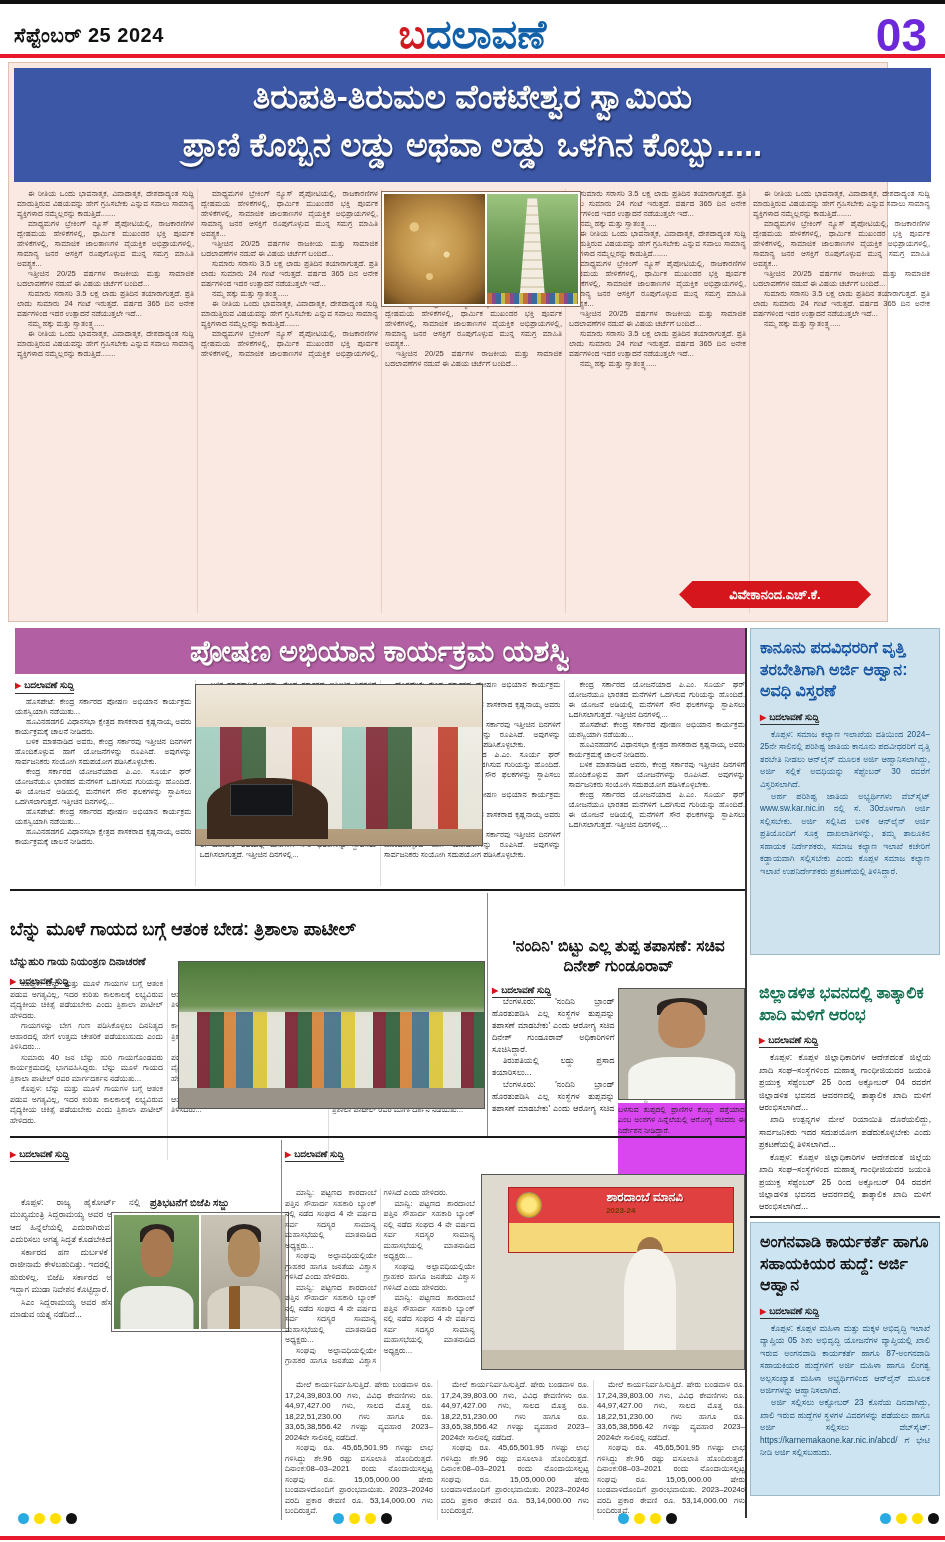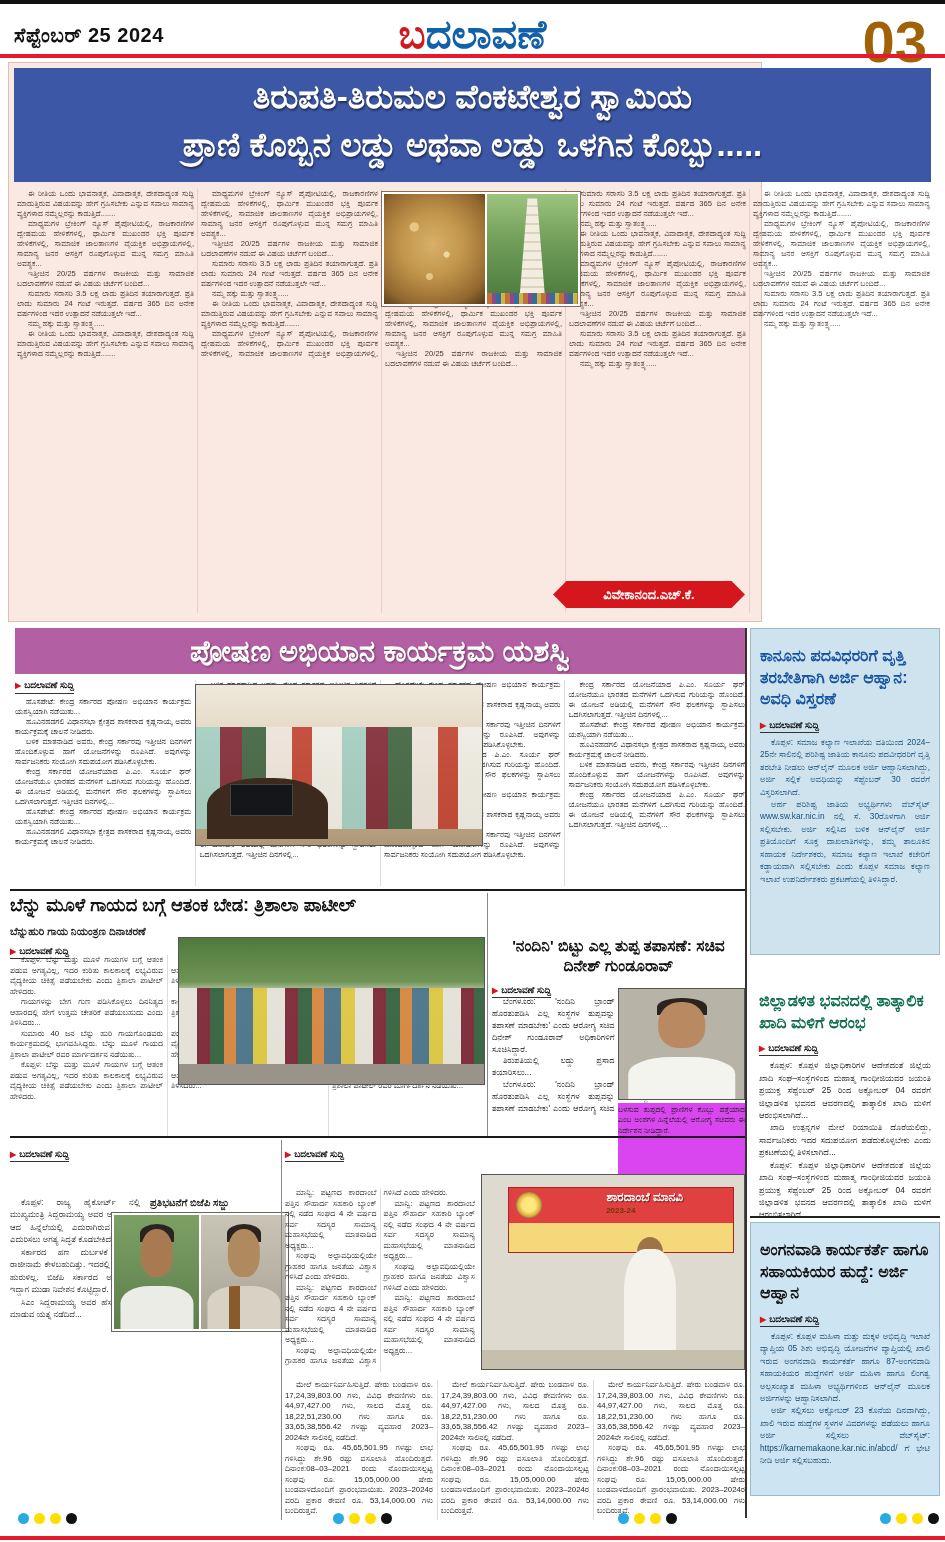--- a/index.html
+++ b/index.html
@@ -7,25 +7,25 @@
   body{background:#888;font-family:"Liberation Sans",sans-serif;}
   #page{position:relative;width:945px;height:1542px;background:#fff;margin:0 auto;overflow:hidden;}
   .abs{position:absolute;}
 
   
   #topbar{left:0;top:0;width:945px;height:4px;background:#111;}
   #hdr-date{left:14px;top:24px;font-size:20px;font-weight:bold;color:#111;letter-spacing:.5px;}
   #masthead{left:0;top:12px;width:945px;text-align:center;font-size:40px;font-weight:bold;}
   #masthead .m-first{color:var(--masthead-red);}
   #masthead .m-rest{color:var(--masthead-blue);}
-  #hdr-page{right:18px;top:8px;font-size:58px;font-weight:bold;color:#a16207;}
+  #hdr-page{right:18px;top:8px;font-size:46px;font-weight:bold;color:#6d28d9;}
   #redrule{left:0;top:54px;width:945px;height:4px;background:var(--rule-red);}
 
   
-  #main-article{left:8px;top:62px;width:754px;height:560px;background:var(--main-bg);border:1px solid #dcc0b2;}
+  #main-article{left:8px;top:62px;width:880px;height:560px;background:var(--main-bg);border:1px solid #dcc0b2;}
   #main-band{left:5px;top:5px;width:917px;height:114px;background:var(--main-band-blue);color:#fff;text-align:center;
     text-shadow:1px 2px 2px rgba(0,0,0,.45);}
   #main-band .hl1{font-size:33px;font-weight:bold;line-height:46px;padding-top:6px;}
   #main-band .hl2{font-size:33px;font-weight:bold;line-height:50px;}
   #main-body{left:8px;top:126px;width:913px;height:424px;column-count:5;column-gap:7px;
     column-rule:1px solid #e8d0c3;font-size:7.6px;line-height:1.32;text-align:justify;color:#46322b;overflow:hidden;}
   #main-body p{text-indent:11px;}
   #main-photo{left:372px;top:128px;width:200px;height:116px;background:#fff;border:1px solid #8a6a58;padding:2px;display:flex;gap:2px;}
   .laddu{flex:1.1;background:
      radial-gradient(circle at 30% 30%,#e7c583 0 4%,transparent 5%),
@@ -54,43 +54,43 @@
      font-size:7.6px;line-height:1.32;text-align:justify;color:#222;overflow:hidden;}
   #poshan-body p{text-indent:11px;}
   #poshan-photo{left:180px;top:56px;width:288px;height:162px;border:1px solid #555;background:
      linear-gradient(180deg,#efe9dc 0%,#e5dac6 28%,#c9b69a 55%,#ae9878 100%);overflow:hidden;}
   #poshan-photo .people{position:absolute;left:0;top:26%;width:100%;height:64%;opacity:.85;background:
      repeating-linear-gradient(90deg,#9fd0c4 0 24px,#7a2030 24px 46px,#355e3b 46px 70px,#efe8e0 70px 96px,#c03a2a 96px 116px,#f0f0ea 116px 146px);}
   #poshan-photo .phone-hand{position:absolute;left:4%;bottom:4%;width:42%;height:38%;background:#3b2a1d;border-radius:45% 45% 0 0;}
   #poshan-photo .phone{position:absolute;left:12%;bottom:18%;width:22%;height:20%;background:#15161a;border:1px solid #444;}
 
   
-  .sidebox{width:190px;padding:16px 9px;overflow:hidden;}
+  .sidebox{width:190px;padding:8px 9px;overflow:hidden;}
   #sidebar1{left:750px;top:628px;height:327px;background:var(--sidebar-bg);border:1px solid #9cb9ca;}
   #sidebar1 .sb-headline{color:var(--headline-blue);}
   #sidebar2{left:750px;top:958px;height:260px;background:#fff;border-bottom:2px solid #222;}
   #sidebar2 .sb-headline{color:var(--headline-green);margin-top:16px;}
   #sidebar3{left:750px;top:1222px;height:274px;background:var(--sidebar3-bg);border:1px solid #9cb9ca;}
   #sidebar3 .sb-headline{color:#111;}
   .sb-headline{font-size:16px;font-weight:bold;line-height:1.35;margin-bottom:4px;}
   .sb-body{font-size:8.3px;line-height:1.5;text-align:justify;overflow:hidden;}
   #sidebar1 .sb-body{color:#17517d;height:240px;}
   #sidebar2 .sb-body{color:#222;height:170px;}
   #sidebar3 .sb-body{color:#14486d;height:200px;}
   .sb-body p{text-indent:11px;}
 
   
   .hrule{background:#1a1a1a;height:2px;}
   .vrule{background:#333;width:2px;}
   .vrule-thin{background:#888;width:1px;}
 
   
-  #benn{left:10px;top:893px;width:475px;height:243px;}
+  #benn{left:10px;top:917px;width:475px;height:243px;}
   #benn .a-headline{font-size:18px;font-weight:bold;color:#111;line-height:24px;}
-  #benn .a-subhead{font-size:10.5px;font-weight:bold;color:#222;margin-top:8px;}
+  #benn .a-subhead{font-size:10.5px;font-weight:bold;color:#222;margin-top:14px;}
   #benn-body{left:0;top:62px;width:475px;height:181px;column-count:3;column-gap:8px;column-rule:1px solid #ddd;
      font-size:7.8px;line-height:1.35;text-align:justify;color:#222;overflow:hidden;}
   #benn-body p{text-indent:11px;}
   #benn-photo{left:168px;top:44px;width:307px;height:148px;border:1px solid #555;overflow:hidden;
      background:linear-gradient(180deg,#4f7a3c 0%,#6f9455 30%,#cfd3c3 38%,#b9b4a6 100%);}
   #benn-photo .row{position:absolute;left:0;top:34%;width:100%;height:52%;opacity:.9;background:
      repeating-linear-gradient(90deg,#e8e5dc 0 18px,#7a2030 18px 31px,#2f5d3a 31px 45px,#d8843a 45px 57px,#46708a 57px 74px,#e0c83c 74px 88px);}
   #benn-photo .floor{position:absolute;left:0;bottom:0;width:100%;height:14%;background:#9a938a;}
 
   

